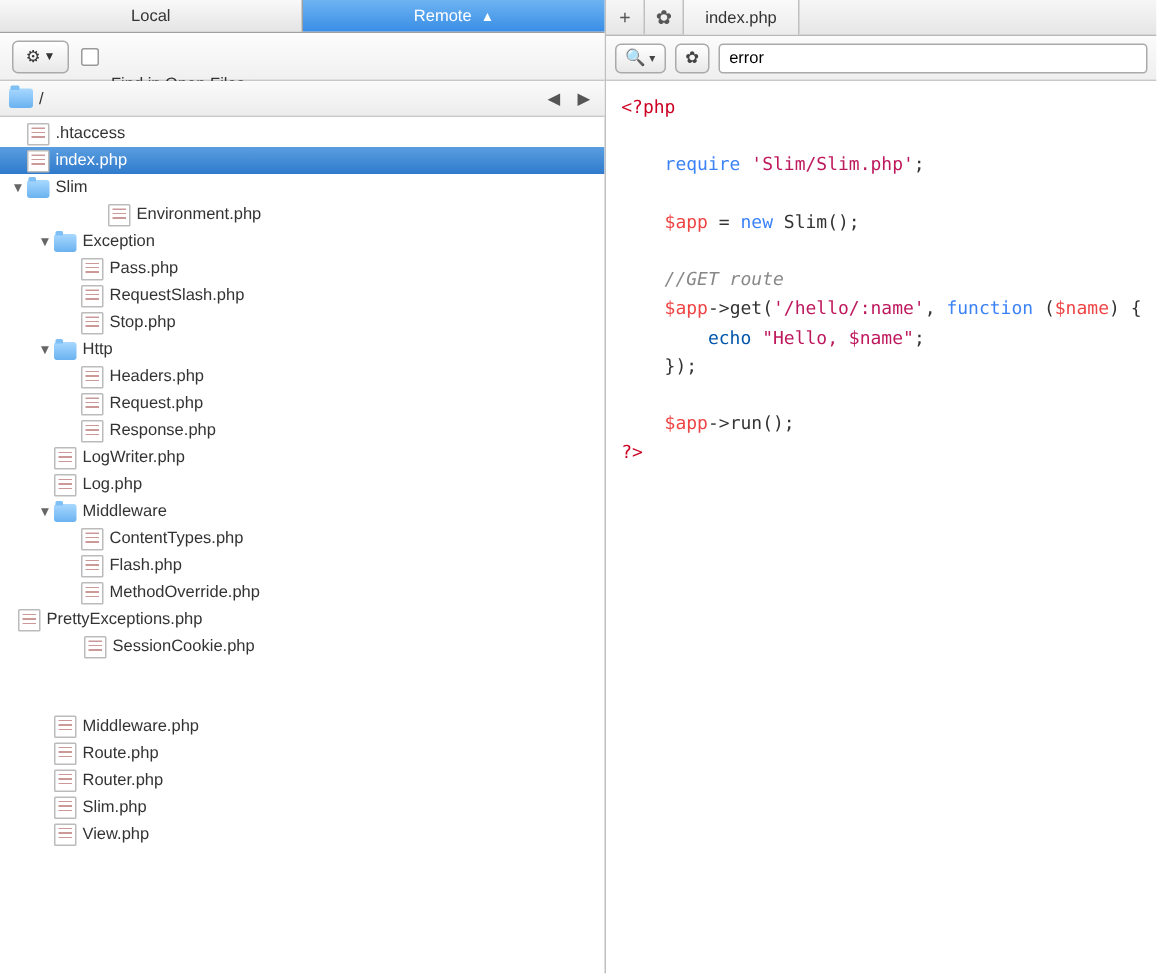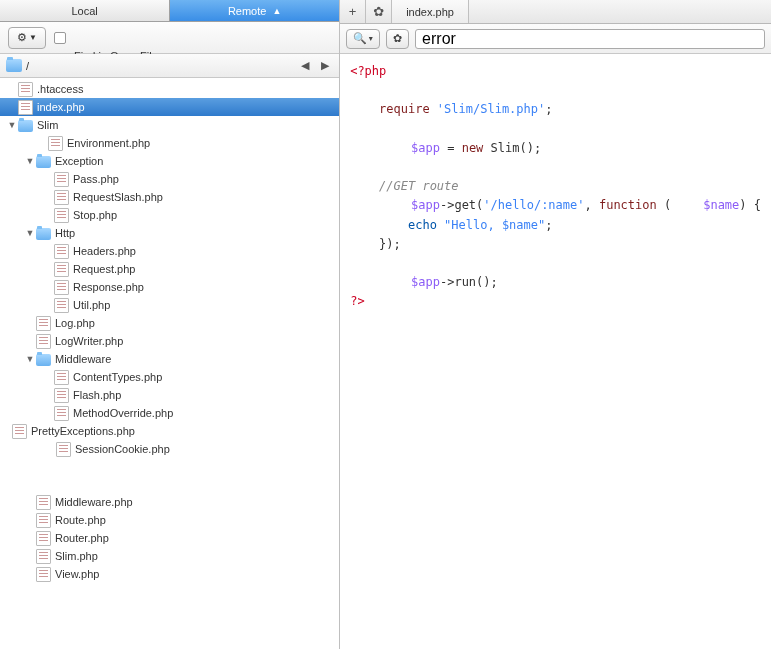--- a/index.html
+++ b/index.html
@@ -42,28 +42,28 @@
 .fic.file::after { content:""; position:absolute; top:2px; left:2px; right:2px; height:7px; background: repeating-linear-gradient(#c99 0 1px, transparent 1px 3px); }
 .tree-label { font-size: 11px; white-space: nowrap; text-align: center; }
 
 
 .editor-tabs { display: flex; height: 24px; border-bottom: 1px solid #b8b8b8; background: linear-gradient(#f6f6f6,#e6e6e6); align-items: stretch; }
 .ed-btn { width: 26px; display:flex; align-items:center; justify-content:center; border-right:1px solid #c0c0c0; color:#555; cursor:pointer; font-size:13px; }
 .ed-tab { display:flex; align-items:center; padding: 0 14px; border-right:1px solid #c0c0c0; background: linear-gradient(#fafafa,#ececec); cursor:pointer; font-size:11px; color:#333; gap:6px; }
 
 .search-bar { display:flex; align-items:center; height: 30px; border-bottom:1px solid #c8c8c8; padding: 0 6px; gap:6px; background: linear-gradient(#fbfbfb,#efefef); }
 .pill { height:20px; border:1px solid #aaa; border-radius:4px; background:linear-gradient(#fff,#e8e8e8); display:flex; align-items:center; justify-content:center; cursor:pointer; padding:0 6px; font-size:11px; color:#444; }
-.search-input { flex:1; height:20px; border:1px solid #aaa; border-radius:3px; padding:0 6px; font-size:16px; background:#fff; outline:none; }
+.search-input { flex:1; height:20px; border:1px solid #aaa; border-radius:3px; padding:0 6px; font-size:11px; background:#fff; outline:none; }
 
 .code { flex:1; padding: 8px 10px; font-family: Menlo, Monaco, Consolas, monospace; font-size: 12px; line-height: 1.6; white-space: pre; color:#333; overflow:auto; }
 .c-tag { color:#c02; }
-.c-kw { color:#7f1d1d; }
-.c-str { color:#3b82f6; }
+.c-kw { color:#3b82f6; }
+.c-str { color:#be185d; }
 .c-cm { color:#888; font-style:italic; }
-.c-var { color:#8b5cf6;margin-left:32px; }
+.c-var { color:#ef4444; }
 .c-fn { color:#05a; }
 </style>
 </head>
 <body>
 
 <div class="app">
   <div class="left">
     <div class="tabs">
       <div class="tab">Local</div>
       <div class="tab active">
@@ -96,21 +96,21 @@
         <div class="tree-row selected" style="padding-left: 6px;">
           <span class="tw"></span>
           <span class="fic file"></span>
           <span class="tree-label">index.php</span>
         </div>
         <div class="tree-row" style="padding-left: 6px;">
           <span class="tw">▼</span>
           <span class="fic folder"></span>
           <span class="tree-label">Slim</span>
         </div>
-        <div class="tree-row" style="padding-left: 36px;">
+        <div class="tree-row" style="padding-left: 24px; margin-left: 36px;">
           <span class="tw"></span>
           <span class="fic file"></span>
           <span class="tree-label">Environment.php</span>
         </div>
         <div class="tree-row" style="padding-left: 24px;">
           <span class="tw">▼</span>
           <span class="fic folder"></span>
           <span class="tree-label">Exception</span>
         </div>
         <div class="tree-row" style="padding-left: 42px;">
@@ -141,34 +141,29 @@
         <div class="tree-row" style="padding-left: 42px;">
           <span class="tw"></span>
           <span class="fic file"></span>
           <span class="tree-label">Request.php</span>
         </div>
         <div class="tree-row" style="padding-left: 42px;">
           <span class="tw"></span>
           <span class="fic file"></span>
           <span class="tree-label">Response.php</span>
         </div>
-        <div class="tree-row" style="padding-left: 42px;">
-          <span class="tw"></span>
-          <span class="fic file"></span>
-          <span class="tree-label">Util.php</span>
+        <div class="tree-row" style="padding-left: 24px;">
+          <span class="tw"></span>
+          <span class="fic file"></span>
+          <span class="tree-label">LogWriter.php</span>
         </div>
         <div class="tree-row" style="padding-left: 24px;">
           <span class="tw"></span>
           <span class="fic file"></span>
           <span class="tree-label">Log.php</span>
-        </div>
-        <div class="tree-row" style="padding-left: 24px;">
-          <span class="tw"></span>
-          <span class="fic file"></span>
-          <span class="tree-label">LogWriter.php</span>
         </div>
         <div class="tree-row" style="padding-left: 24px;">
           <span class="tw">▼</span>
           <span class="fic folder"></span>
           <span class="tree-label">Middleware</span>
         </div>
         <div class="tree-row" style="padding-left: 42px;">
           <span class="tw"></span>
           <span class="fic file"></span>
           <span class="tree-label">ContentTypes.php</span>

